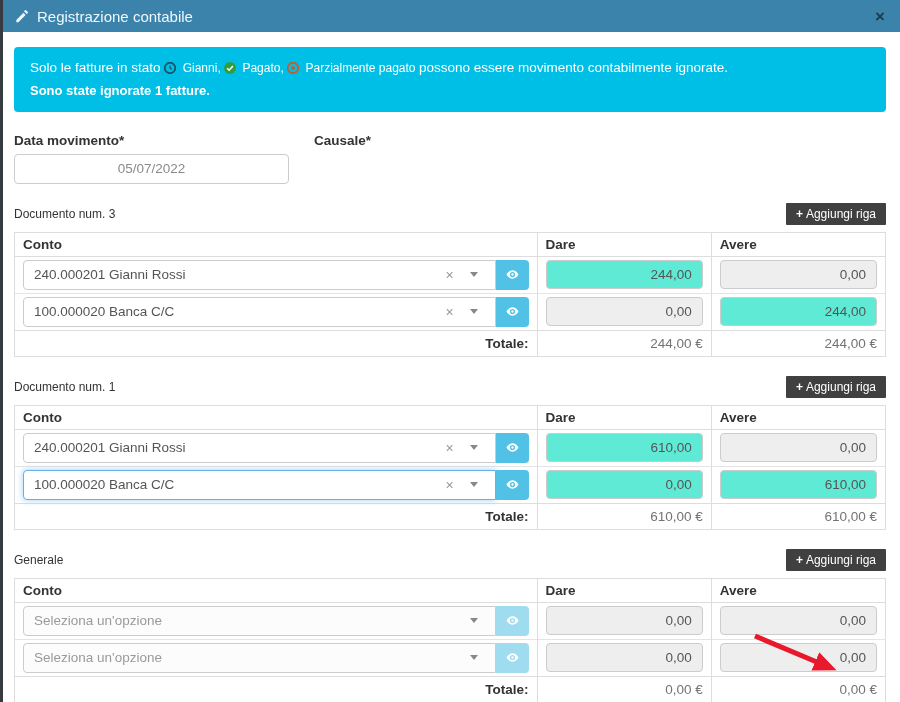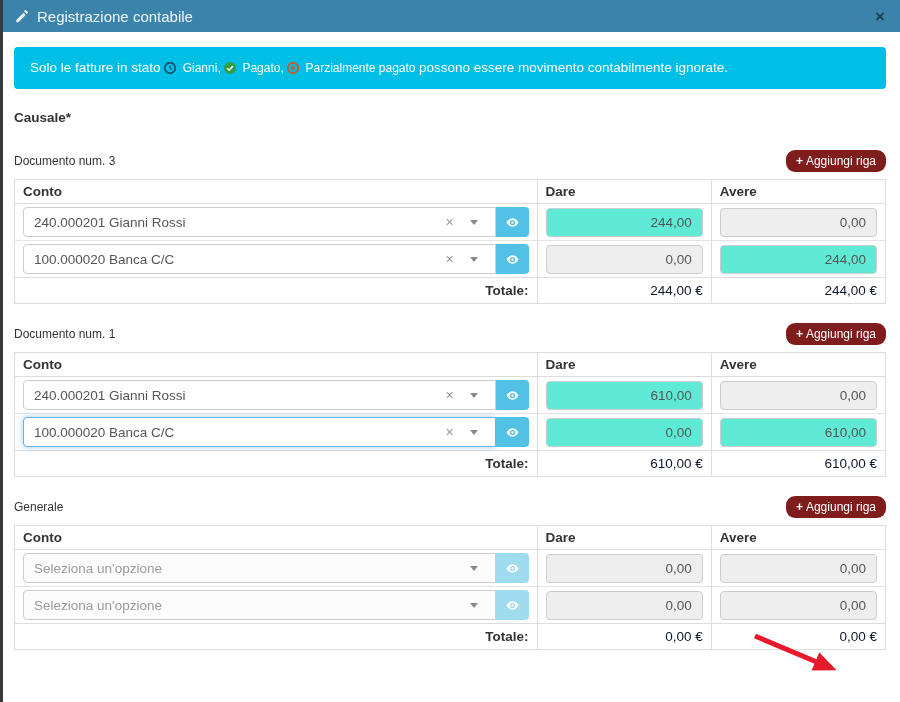--- a/index.html
+++ b/index.html
@@ -41,38 +41,38 @@
   }
   .fg-date { width:275px; flex:0 0 275px; }
   .fg-date input { text-align:center; }
   .fg-causale { flex:1; }
 
   
   .section { margin-top:19px; }
   .section-head { display:flex; align-items:center; justify-content:space-between; margin-bottom:7px; }
   .section-title { font-size:12px; font-weight:normal; color:#333; }
   .btn-add-row {
-    background:#7f1d1d; border:none; color:#fff; font-family:inherit;
-    font-size:12px; padding:4px 10px; border-radius:9px; cursor:pointer;
+    background:#404040; border:none; color:#fff; font-family:inherit;
+    font-size:12px; padding:4px 10px; border-radius:1px; cursor:pointer;
   }
   .btn-add-row b { font-weight:bold; margin-right:3px; }
 
   table.acc { width:100%; border-collapse:collapse; border:1px solid #ddd; table-layout:fixed; }
   col.c-conto { width:60%; } col.c-dare { width:20%; } col.c-avere { width:20%; }
   table.acc th, table.acc td { border-left:1px solid #ddd; }
   table.acc th:first-child, table.acc td:first-child { border-left:none; }
   table.acc thead th {
     text-align:left; font-size:13.5px; font-weight:bold; color:#333;
     padding:4px 8px; border-bottom:1px solid #ddd;
   }
   table.acc tbody td { padding:3px 8px; border-top:1px solid #e4e4e4; }
   table.acc tbody tr:first-child td { border-top:none; }
   table.acc tfoot td { border-top:1px solid #ddd; padding:5px 8px; font-size:13.5px; }
   .total-label { text-align:right; font-weight:bold; color:#333; }
-  .total-val { text-align:right; color:#0f172a;margin-left:40px; }
+  .total-val { text-align:right; color:#737373;margin-left:40px; }
 
   
   .sel-group { display:flex; width:100%; }
   .sel {
     flex:1; height:30px; border:1px solid #ccc; border-radius:4px 0 0 4px; background:#fff;
     display:flex; align-items:center; padding:0 15px 0 10px; cursor:pointer; min-width:0;
   }
   .sel .val { flex:1; font-size:13.5px; color:#555; overflow:hidden; text-overflow:ellipsis; white-space:nowrap; }
   .sel.placeholder { background:#fcfcfc; }
   .sel.placeholder .val { color:#9a9a9a; }
@@ -132,23 +132,28 @@
       </span>
       <span class="status">
         <svg width="12" height="12" viewBox="0 0 16 16">
             <circle cx="8" cy="8" r="7" fill="none" stroke="#c75c28" stroke-width="2.4"></circle>
             <circle cx="8" cy="8" r="2.6" fill="#c75c28"></circle>
           </svg>
         <span>Parzialmente pagato</span>
       </span>
       <span>possono essere movimento contabilmente ignorate.</span>
     </div>
+    <div class="line2">Sono state ignorate 1 fatture.</div>
   </div>
 
   <div class="form-row">
+    <div class="form-group fg-date">
+      <label>Data movimento*</label>
+      <input type="text" value="05/07/2022" style="">
+    </div>
     <div class="form-group fg-causale">
       <label>Causale*</label>
     </div>
   </div>
 
   <div>
       <div class="section">
     <div class="section-head">
       <h4 class="section-title">Documento num. 3</h4>
       <button class="btn-add-row"><b>+</b><span>Aggiungi riga</span></button>

